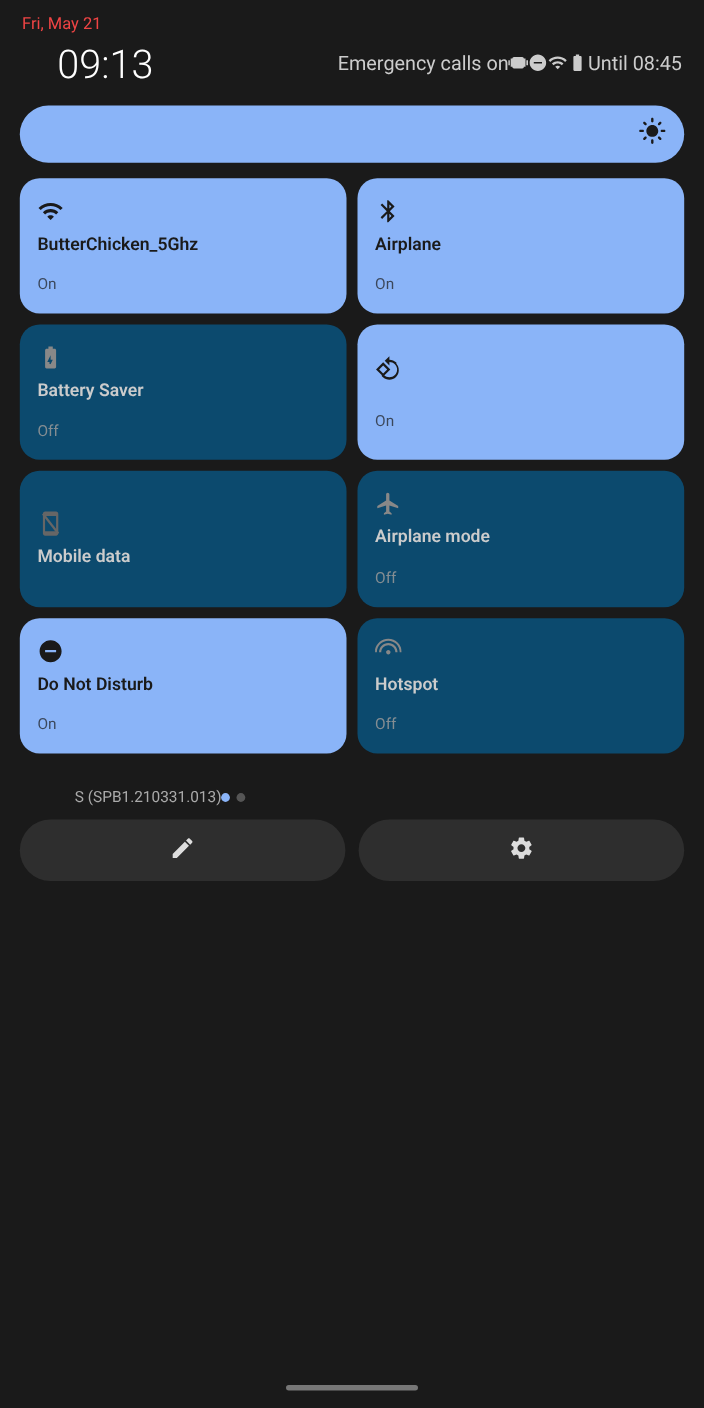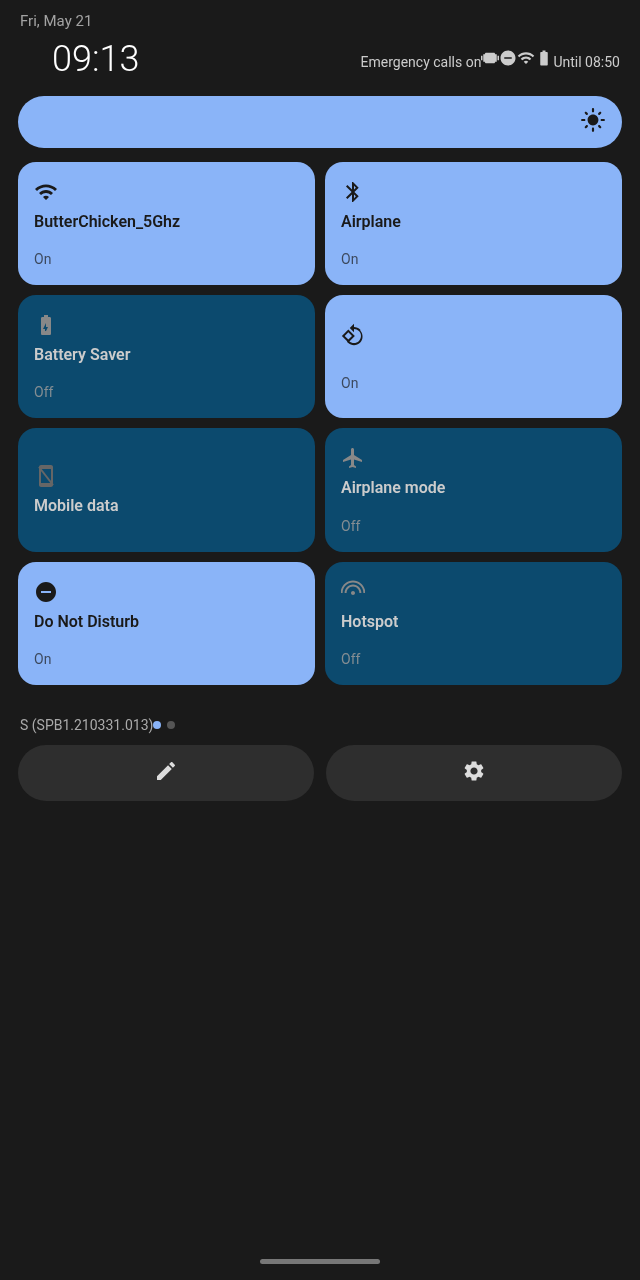--- a/index.html
+++ b/index.html
@@ -13,44 +13,44 @@
       overflow: hidden;
       position: relative;
     }
 
     .status-bar {
       padding: 12px 20px 4px;
     }
 
     .date-row {
       font-size: 15px;
-      color: #a3a3a3;
+      color: #ef4444;
       margin-bottom: 8px;
     }
 
     .time-row {
       display: flex;
       align-items: center;
       justify-content: space-between;
       font-size: 16px;
       color: #ddd;
       margin-left: 32px;
     }
 
     .time {
       font-size: 36px;
       font-weight: 300;
       color: #fff;
     }
 
     .status-right {
       display: flex;
-      align-items: flex-end;
+      align-items: flex-start;
       gap: 0;
-      font-size: 14px;
+      font-size: 18px;
       color: #ccc;
     }
 
     
     .brightness-bar {
       margin: 12px 18px 10px;
       background: #8ab4f8;
       border-radius: 50px;
       height: 52px;
       display: flex;
@@ -131,20 +131,21 @@
     .tile-inactive .tile-sublabel {
       color: #999;
     }
 
     
     .bottom-info {
       display: flex;
       align-items: center;
       padding: 28px 20px 6px;
       gap: 0;
+      margin-left: 48px;
     }
 
     .build-number {
       font-size: 14px;
       color: #aaa;
     }
 
     .page-dots {
       display: flex;
       gap: 6px;
@@ -221,21 +222,21 @@
         <svg width="18" height="18" viewBox="0 0 24 24" fill="#ccc">
             <path d="M1 9l2 2c4.97-4.97 13.03-4.97 18 0l2-2C16.93 2.93 7.08 2.93 1 9zm8 8l3 3 3-3c-1.65-1.66-4.34-1.66-6 0zm-4-4l2 2c2.76-2.76 7.24-2.76 10 0l2-2C15.14 9.14 8.87 9.14 5 13z"></path>
           </svg>
       </span>
 
       <span>
         <svg width="18" height="18" viewBox="0 0 24 24" fill="#ccc">
             <path d="M15.67 4H14V2h-4v2H8.33C7.6 4 7 4.6 7 5.33v15.33C7 21.4 7.6 22 8.33 22h7.33c.74 0 1.34-.6 1.34-1.33V5.33C17 4.6 16.4 4 15.67 4z"></path>
           </svg>
       </span>
-      <span>Until 08:50</span>
+      <span>Until 08:45</span>
     </div>
   </div>
 </div>
 
 <div class="brightness-bar">
   <span class="brightness-icon">
     <svg width="26" height="26" viewBox="0 0 24 24" fill="#1a1a1a">
       <path d="M12 7c-2.76 0-5 2.24-5 5s2.24 5 5 5 5-2.24 5-5-2.24-5-5-5zM2 13h2c.55 0 1-.45 1-1s-.45-1-1-1H2c-.55 0-1 .45-1 1s.45 1 1 1zm18 0h2c.55 0 1-.45 1-1s-.45-1-1-1h-2c-.55 0-1 .45-1 1s.45 1 1 1zM11 2v2c0 .55.45 1 1 1s1-.45 1-1V2c0-.55-.45-1-1-1s-1 .45-1 1zm0 18v2c0 .55.45 1 1 1s1-.45 1-1v-2c0-.55-.45-1-1-1s-1 .45-1 1zM5.99 4.58c-.39-.39-1.03-.39-1.41 0-.39.39-.39 1.03 0 1.41l1.06 1.06c.39.39 1.03.39 1.41 0s.39-1.03 0-1.41L5.99 4.58zm12.37 12.37c-.39-.39-1.03-.39-1.41 0-.39.39-.39 1.03 0 1.41l1.06 1.06c.39.39 1.03.39 1.41 0 .39-.39.39-1.03 0-1.41l-1.06-1.06zm1.06-10.96c.39-.39.39-1.03 0-1.41-.39-.39-1.03-.39-1.41 0l-1.06 1.06c-.39.39-.39 1.03 0 1.41s1.03.39 1.41 0l1.06-1.06zM7.05 18.36c.39-.39.39-1.03 0-1.41-.39-.39-1.03-.39-1.41 0l-1.06 1.06c-.39.39-.39 1.03 0 1.41s1.03.39 1.41 0l1.06-1.06z"></path>
     </svg>
   </span>

